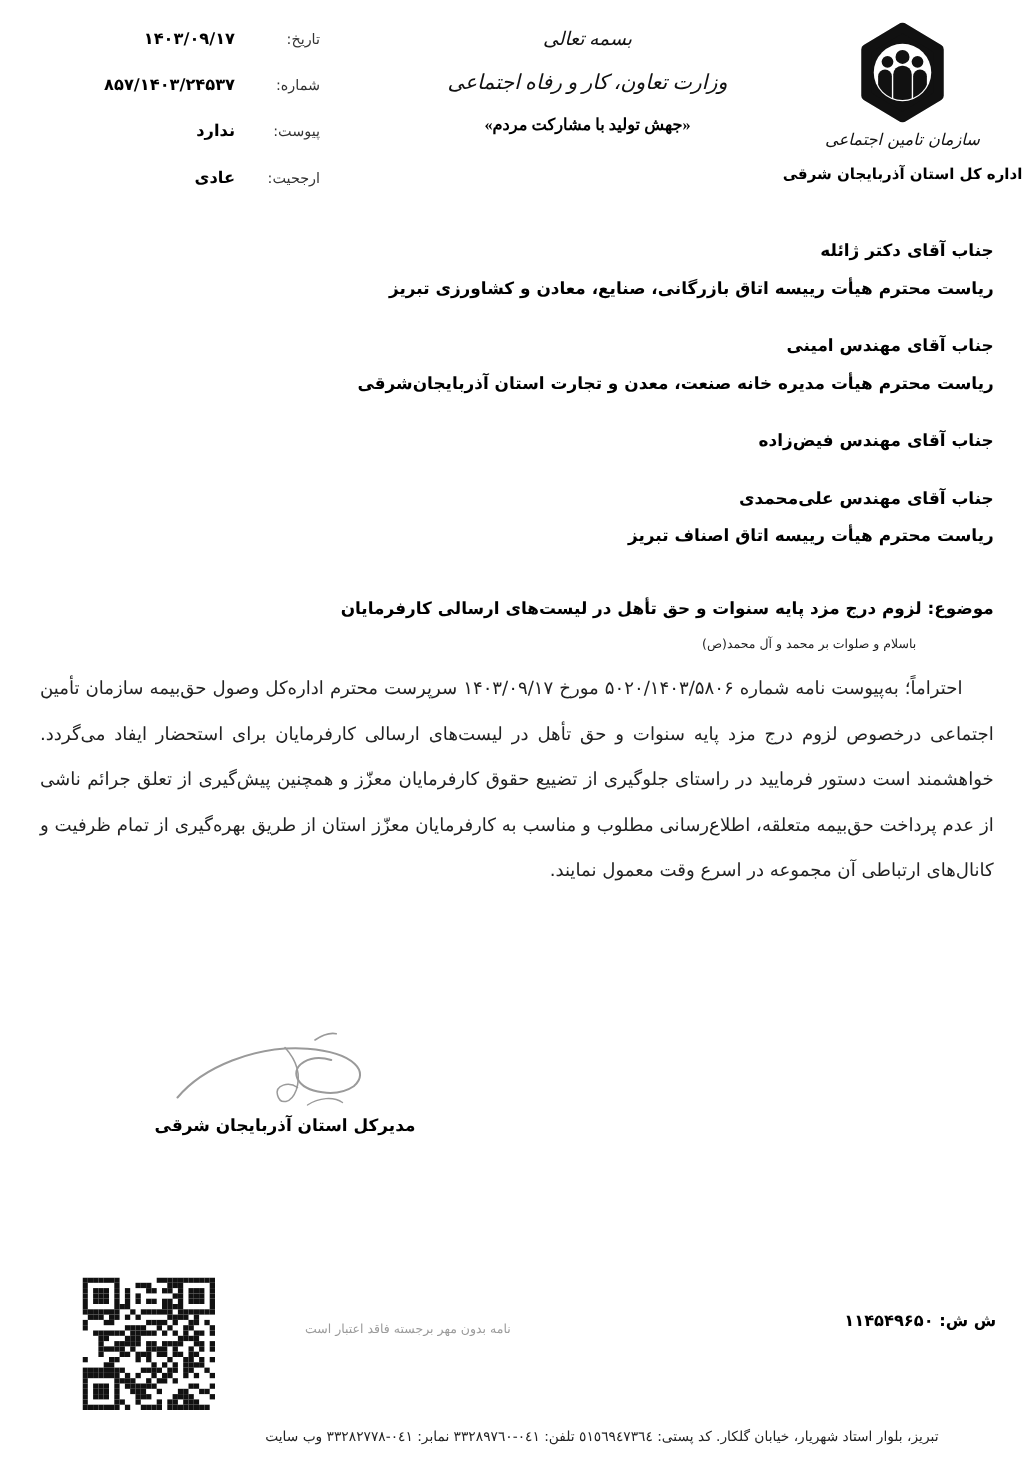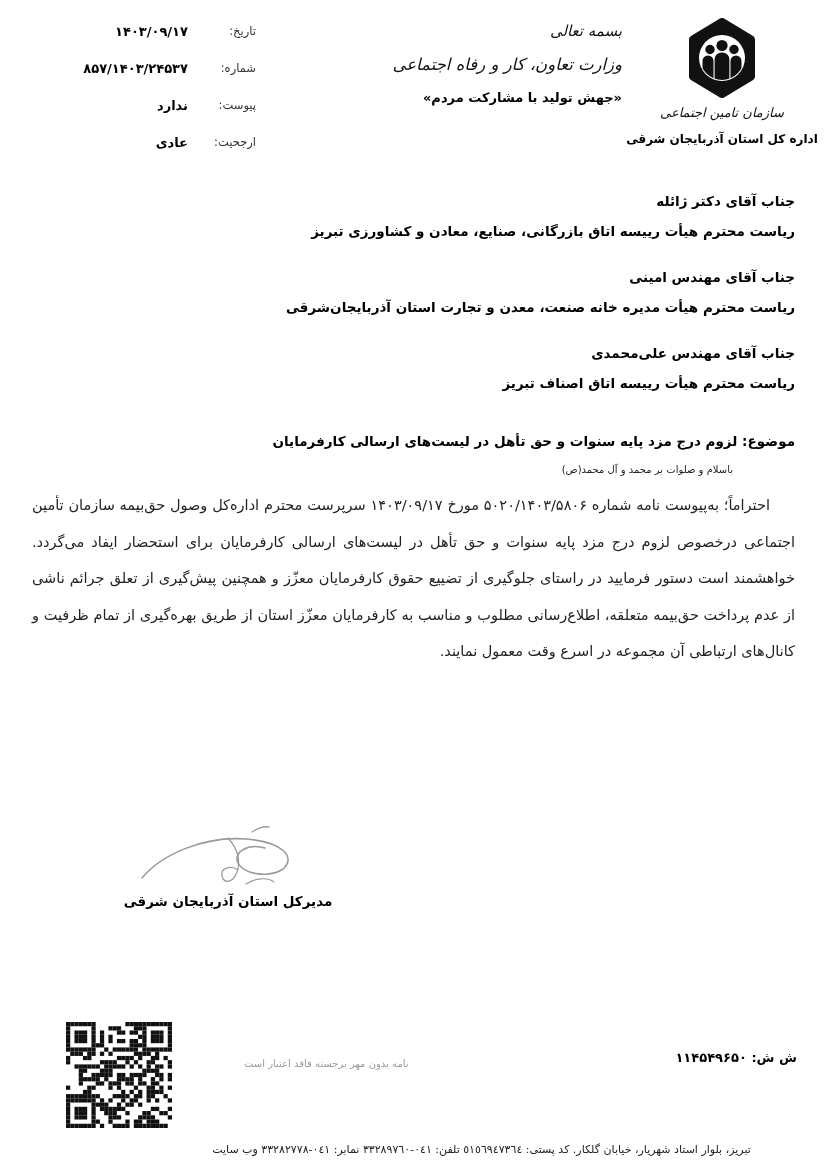--- a/index.html
+++ b/index.html
@@ -9,21 +9,21 @@
   }
   .abs{position:absolute;}
 
   
   .meta{left:58px;top:24px;width:198px;}
   .meta-row{display:flex;direction:rtl;height:37px;align-items:flex-start;column-gap:10px;}
   .meta-label{width:58px;font-size:11.5px;color:#333;letter-spacing:0;}
   .meta-value{flex:1;text-align:right;font-weight:bold;font-size:13px;color:#000;}
 
   
-  .center-head{left:318px;top:22px;width:304px;text-align:right;direction:rtl;}
+  .center-head{left:318px;top:22px;width:304px;text-align:center;direction:rtl;font-family:Liberation Serif, serif;}
   .besmele{font-size:15px;font-style:italic;color:#111;margin-bottom:15px;}
   .ministry{font-size:16.5px;font-style:italic;color:#111;margin-bottom:16px;}
   .slogan{font-size:13px;font-weight:bold;color:#000;}
 
   
   .right-head{left:626px;top:18px;width:192px;text-align:center;direction:rtl;}
   .org-name{font-size:13px;font-style:italic;color:#111;margin-top:3px;}
   .office{font-size:12px;font-weight:bold;color:#000;margin-top:12px;}
 
   
@@ -105,20 +105,21 @@
 
   <div class="recipient">
     <div class="recipient-name">جناب آقای دکتر ژائله</div>
     <div class="recipient-title">ریاست محترم هیأت رییسه اتاق بازرگانی، صنایع،  معادن و کشاورزی تبریز</div>
   </div>
   <div class="recipient">
     <div class="recipient-name">جناب آقای مهندس امینی</div>
     <div class="recipient-title">ریاست محترم هیأت مدیره خانه صنعت، معدن و تجارت استان آذربایجان‌شرقی</div>
   </div>
   <div class="recipient">
+    <div class="recipient-name">جناب آقای مهندس فیض‌زاده</div>
   </div>
   <div class="recipient">
     <div class="recipient-name">جناب آقای مهندس علی‌محمدی</div>
     <div class="recipient-title">ریاست محترم هیأت رییسه اتاق اصناف تبریز</div>
   </div>
 
   <div class="subject">موضوع: لزوم درج مزد پایه سنوات و حق تأهل در لیست‌های ارسالی کارفرمایان</div>
   <div class="salutation">باسلام و صلوات بر محمد و آل محمد(ص)</div>
 
   <div class="paragraph"><span>احتراماً؛ به‌پیوست نامه شماره ۵۰۲۰/۱۴۰۳/۵۸۰۶ مورخ ۱۴۰۳/۰۹/۱۷ سرپرست محترم اداره‌کل وصول حق‌بیمه سازمان تأمین اجتماعی درخصوص </span><span class="ul">لزوم درج مزد پایه سنوات و حق تأهل در لیست‌های ارسالی کارفرمایان</span><span> برای استحضار ایفاد می‌گردد. خواهشمند است دستور فرمایید در راستای جلوگیری از تضییع حقوق کارفرمایان معزّز و همچنین پیش‌گیری از تعلق جرائم ناشی از عدم پرداخت حق‌بیمه متعلقه، اطلاع‌رسانی مطلوب و مناسب به کارفرمایان معزّز استان از طریق بهره‌گیری از تمام ظرفیت و کانال‌های ارتباطی آن مجموعه در اسرع وقت معمول نمایند.</span></div>

